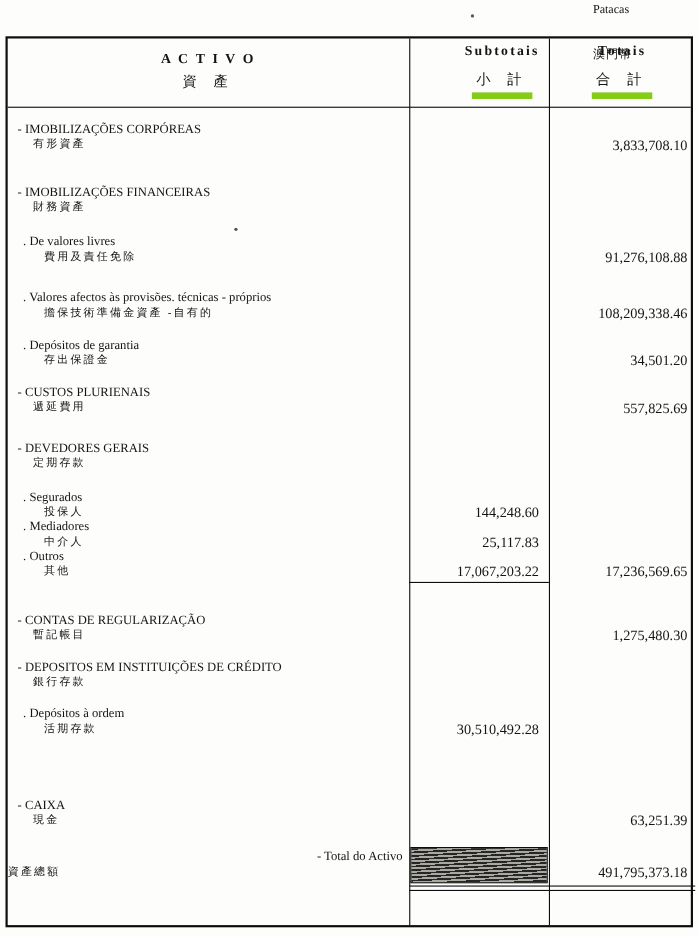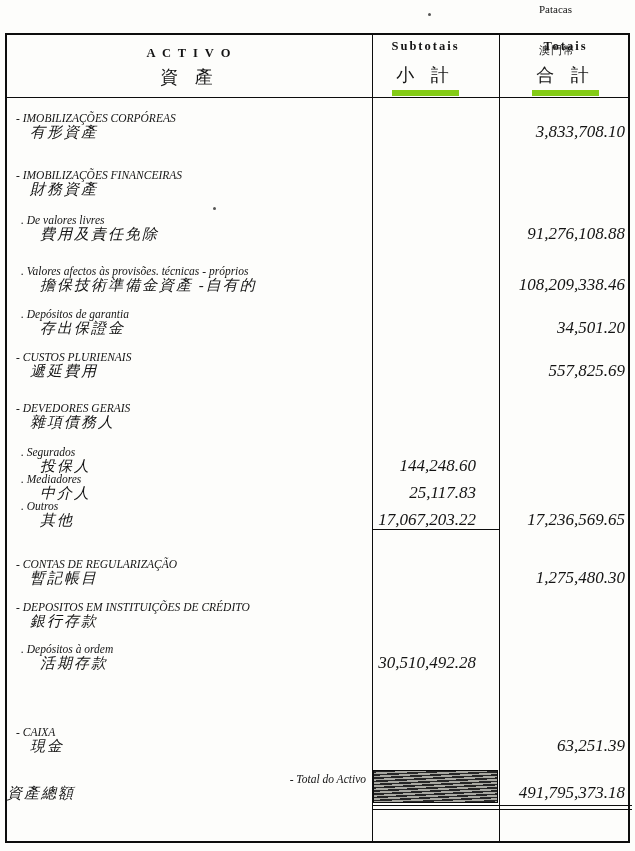--- a/index.html
+++ b/index.html
@@ -23,35 +23,35 @@
   
   .frame { position:absolute; left:5px; top:33px; width:625px; height:810px; border:2px solid #0d0d0d; }
   .vline { position:absolute; top:0; bottom:0; width:1px; background:#0d0d0d; }
   .v1 { left:365px; }
   .v2 { left:492px; }
   .header-sep { position:absolute; left:0; right:0; top:62px; height:1px; background:#0d0d0d; }
 
   
   .hdr { position:absolute; text-align:center; }
   .hdr-c1 { left:0; width:365px; top:11px; }
-  .hdr-c2 { left:355px; width:127px; top:4px; }
+  .hdr-c2 { left:386px; width:127px; top:4px; }
   .hdr-c3 { left:492px; width:133px; top:4px; }
   .hdr .pt-h { display:block; font-weight:bold; font-size:12.5px; letter-spacing:2px; }
-  .hdr .zh-h { display:block; margin-top:4px; font-size:18px; letter-spacing:6px; }
+  .hdr .zh-h { display:block; margin-top:4px; font-size:13px; letter-spacing:6px; }
   .hdr-c2 .zh-h, .hdr-c3 .zh-h { margin-top:9px; }
   .hdr .u { display:inline-block; border-bottom:6px solid #84cc16; padding:0 4px 3px 4px; }
 
   
-  .row { position:absolute; left:0; width:625px; font-size:11.5px; line-height:14px;font-style:italic; }
+  .row { position:absolute; left:0; width:625px; font-size:11.5px; line-height:14px; }
   .row .pt { display:block; padding-left:9px; white-space:nowrap; }
-  .row .zh { display:block; padding-left:23px; letter-spacing:2px; font-size:15px; }
+  .row .zh { display:block; padding-left:23px; letter-spacing:2px; font-size:10px; }
   .row.sub .pt { padding-left:14px; }
   .row.sub .zh { padding-left:33px; }
-  .amt { position:absolute; top:14px; text-align:right; white-space:nowrap; font-size:17px; }
-  .amt.s { left:351px; width:122px; padding-right:4px; }
+  .amt { position:absolute; top:14px; text-align:right; white-space:nowrap; font-size:13px; }
+  .amt.s { left:365px; width:122px; padding-right:4px; }
   .amt.t { left:492px; width:133px; padding-right:7px; }
   .rule-sub { position:absolute; left:365px; width:127px; top:30px; height:1px; background:#0d0d0d; }
 
   
   .row.totalrow .pt { padding-left:0; padding-right:6px; text-align:right; width:365px; }
   .row.totalrow .zh { padding-left:0; padding-right:16px; text-align:left; width:365px; }
   .redact {
     position:absolute; left:366px; top:-2px; width:125px; height:33px;
     border:1px solid #0d0d0d;
     background:
@@ -122,21 +122,21 @@
     </div>
 
     <div class="row sec" style="top:315px">
       <span class="pt">- CUSTOS PLURIENAIS</span>
       <span class="zh">遞延費用</span>
       <span class="amt t">557,825.69</span>
     </div>
 
     <div class="row sec" style="top:366px">
       <span class="pt">- DEVEDORES GERAIS</span>
-      <span class="zh">雜項債務人</span>
+      <span class="zh">定期存款</span>
     </div>
 
     <div class="row sub" style="top:410px">
       <span class="pt">. Segurados</span>
       <span class="zh">投保人</span>
       <span class="amt s">144,248.60</span>
     </div>
 
     <div class="row sub" style="top:437px">
       <span class="pt">. Mediadores</span>

